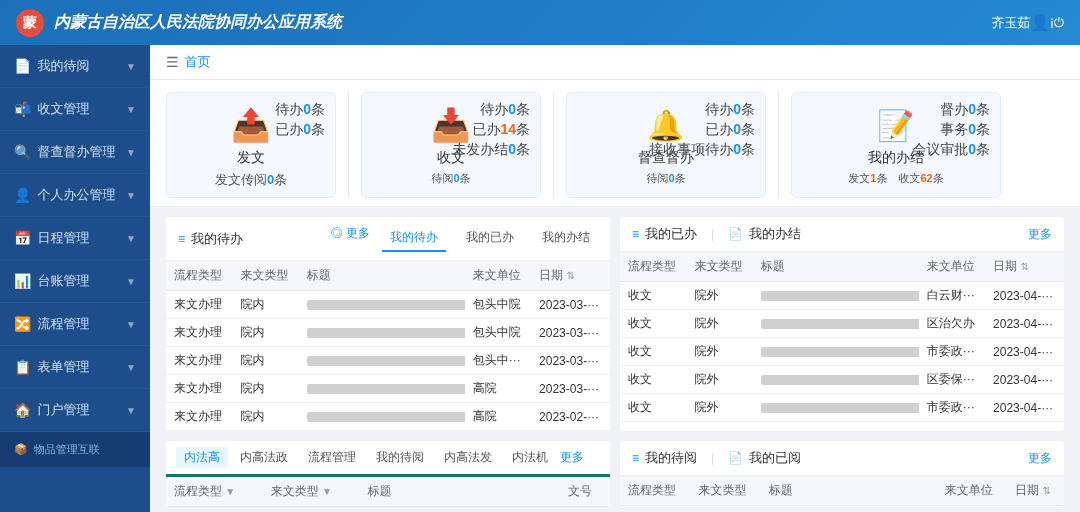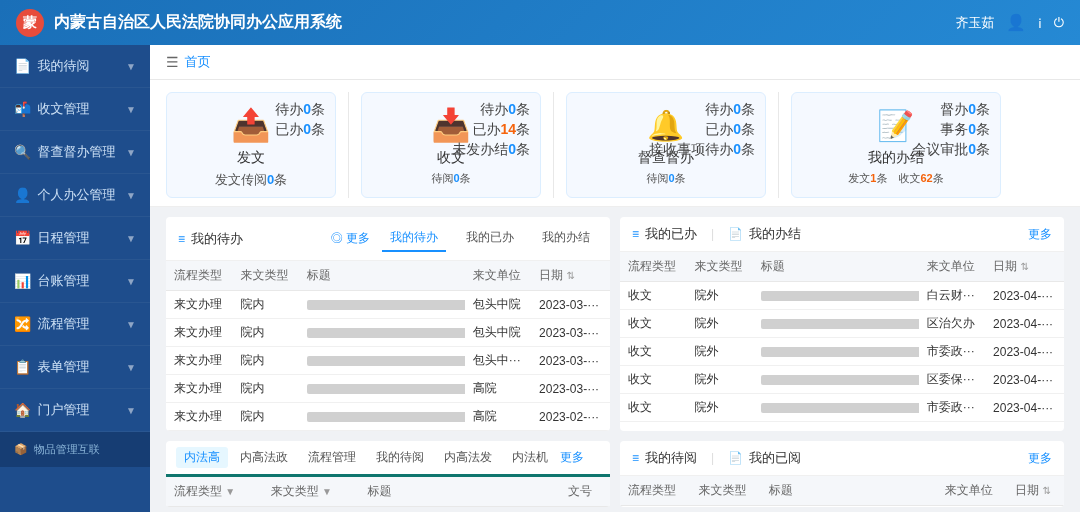--- a/index.html
+++ b/index.html
@@ -2,22 +2,22 @@
 <html><head>
   <meta charset="utf-8">
   <style>
     * { margin: 0; padding: 0; box-sizing: border-box; }
     body { font-family: 'Microsoft YaHei', Arial, sans-serif; font-size: 12px; background: #f0f2f5; width: 1080px; height: 512px; overflow: hidden; }
 
     
     .header { background: linear-gradient(135deg, #1a6fb8, #2589d4); height: 45px; display: flex; align-items: center; justify-content: space-between; padding: 0 16px; }
     .header-left { display: flex; align-items: center; gap: 10px; }
     .header-logo { width: 28px; height: 28px; background: #e74c3c; border-radius: 50%; display: flex; align-items: center; justify-content: center; color: white; font-size: 14px; font-weight: bold; }
-    .header-title { color: white; font-size: 16px; font-weight: bold; }
-    .header-right { display: flex; align-items: center; gap: 12px; color: white; font-size: 13px; }
+    .header-title { color: white; font-size: 16px; font-weight: bold; font-style: italic; }
+    .header-right { display: flex; align-items: center; gap: 0; color: white; font-size: 13px; }
 
     
     .layout { display: flex; height: 467px; }
 
     
     .sidebar { width: 150px; background: #1e4d8c; height: 100%; flex-shrink: 0; overflow: hidden; }
     .sidebar-item { display: flex; align-items: center; justify-content: space-between; padding: 12px 14px; color: #cce0f5; cursor: pointer; border-bottom: 1px solid rgba(255,255,255,0.05); font-size: 13px; }
     .sidebar-item-icon { font-size: 14px; margin-right: 6px; }
     .sidebar-item-left { display: flex; align-items: center; }
     .sidebar-chevron { font-size: 10px; color: rgba(255,255,255,0.5); }
@@ -212,21 +212,21 @@
     </div>
 
     <div style="display:flex;gap:10px;padding:10px 16px;background:#f0f2f5;">
 
       <div style="background:white;border-radius:4px;flex:1;overflow:hidden;">
         <div class="panel-header">
           <div class="panel-header-left">
             <span style="color:#1890ff;">≡</span>
             <span class="panel-title">我的待办</span>
           </div>
-          <div style="display:flex;gap:12px;align-items:center;">
+          <div style="display:flex;gap:12px;align-items:flex-start;">
             <span style="color:#1890ff;font-size:12px;cursor:pointer;">◎ 更多</span>
             <span class="panel-tab active">我的待办</span>
             <span class="panel-tab">我的已办</span>
             <span class="panel-tab">我的办结</span>
           </div>
         </div>
         <table>
           <thead>
             <tr>
               <th>流程类型</th>

